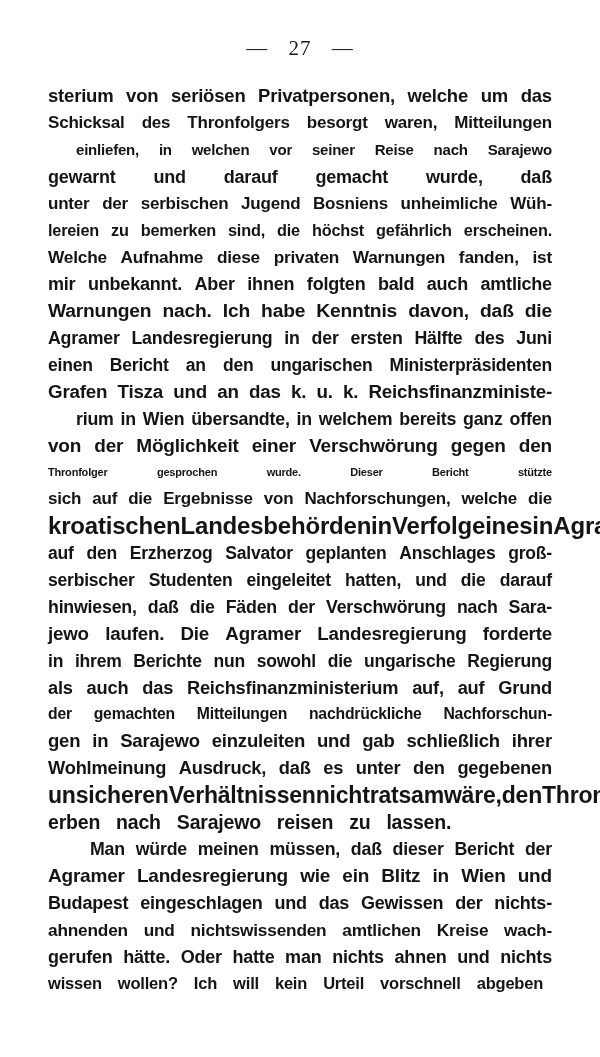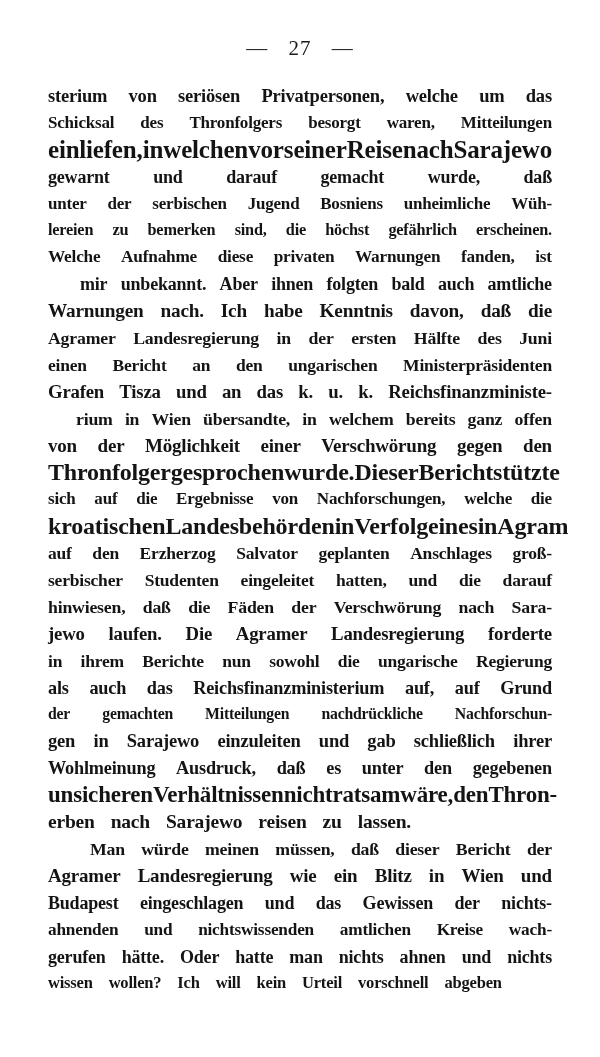--- a/index.html
+++ b/index.html
@@ -10,21 +10,21 @@
   .page-number {
     position: absolute; top: 36px; left: 0; width: 600px; text-align: center;
     font-family: "Liberation Serif", serif; font-size: 21px; letter-spacing: 1px; color: #1a1a1a;
   }
   .page-number .dash { display: inline-block; margin: 0 14px; }
   .body-text {
     position: absolute; top: 83px; left: 48px; width: 504px;
   }
   .line {
     height: 26.9px; line-height: 26.9px; font-size: 19.5px;
-    font-family: Liberation Serif, serif; font-weight: bold;
+    font-family: Liberation Sans, sans-serif; font-weight: bold;
     text-align: justify; text-align-last: justify; white-space: nowrap;
     display: flex; justify-content: space-between; letter-spacing: -0.2px;
   }
   .line.last { justify-content: flex-start; gap: 16px; }
   .line.indent { padding-left: 42px; }
 </style>
 </head>
 <body>
 
 <div class="page-number">
@@ -45,21 +45,21 @@
         <span>das</span>
       </div>
       <div class="line" style="font-size: 17px;">
         <span>Schicksal</span>
         <span>des</span>
         <span>Thronfolgers</span>
         <span>besorgt</span>
         <span>waren,</span>
         <span>Mitteilungen</span>
       </div>
-      <div class="line" style="font-size: 25px;">
+      <div class="line" style="font-size: 15px; margin-left: 28px;">
         <span>einliefen,</span>
         <span>in</span>
         <span>welchen</span>
         <span>vor</span>
         <span>seiner</span>
         <span>Reise</span>
         <span>nach</span>
         <span>Sarajewo</span>
       </div>
       <div class="line" style="font-size: 18px;">
@@ -91,21 +91,21 @@
       </div>
       <div class="line" style="font-size: 17.25px;">
         <span>Welche</span>
         <span>Aufnahme</span>
         <span>diese</span>
         <span>privaten</span>
         <span>Warnungen</span>
         <span>fanden,</span>
         <span>ist</span>
       </div>
-      <div class="line" style="font-size: 18px; margin-left: 32px;">
+      <div class="line" style="font-size: 18px;">
         <span>mir</span>
         <span>unbekannt.</span>
         <span>Aber</span>
         <span>ihnen</span>
         <span>folgten</span>
         <span>bald</span>
         <span>auch</span>
         <span>amtliche</span>
       </div>
       <div class="line" style="font-size: 19.25px;">
@@ -160,21 +160,21 @@
       </div>
       <div class="line" style="font-size: 19px;">
         <span>von</span>
         <span>der</span>
         <span>Möglichkeit</span>
         <span>einer</span>
         <span>Verschwörung</span>
         <span>gegen</span>
         <span>den</span>
       </div>
-      <div class="line" style="font-size: 24px;">
+      <div class="line" style="font-size: 11px;">
         <span>Thronfolger</span>
         <span>gesprochen</span>
         <span>wurde.</span>
         <span>Dieser</span>
         <span>Bericht</span>
         <span>stützte</span>
       </div>
       <div class="line" style="font-size: 17px;">
         <span>sich</span>
         <span>auf</span>

